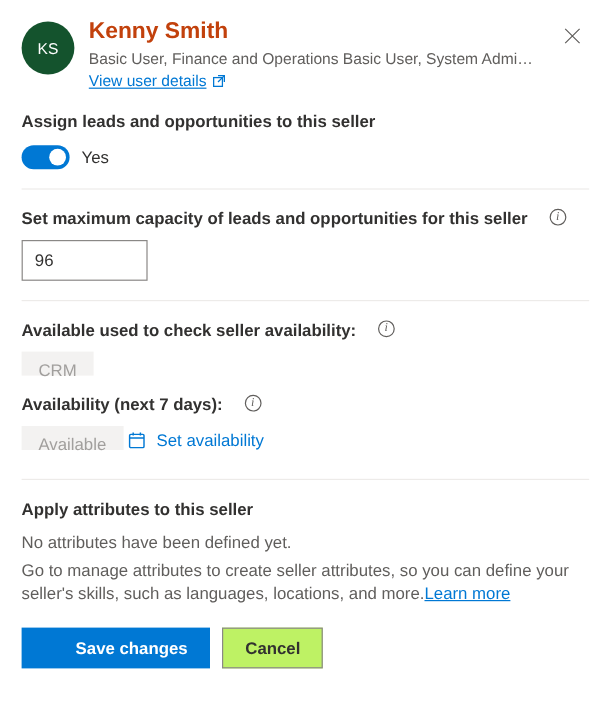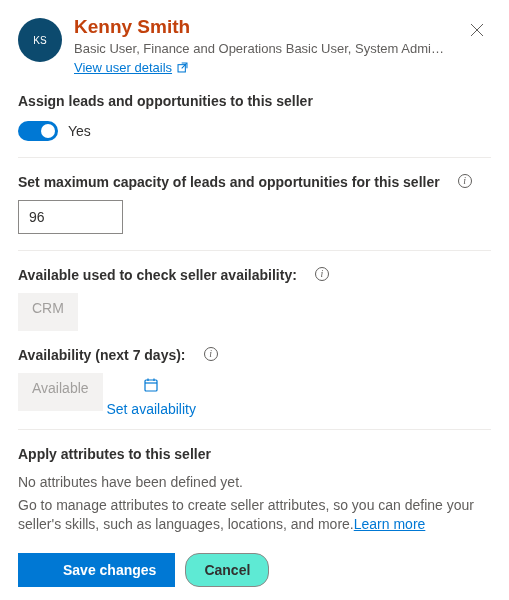--- a/index.html
+++ b/index.html
@@ -18,26 +18,26 @@
     .header {
       display: flex;
       align-items: flex-start;
       gap: 12px;
       margin-bottom: 18px;
     }
     .avatar {
       width: 44px;
       height: 44px;
       border-radius: 50%;
-      background: #0c4a6e;
+      background: #14532d;
       color: #fff;
       display: flex;
       align-items: center;
       justify-content: center;
-      font-size: 10px;
+      font-size: 13px;
       font-weight: 400;
       flex-shrink: 0;
       margin-top: 2px;
     }
     .header-text {
       flex: 1;
       min-width: 0;
     }
     .user-name {
       font-size: 19px;
@@ -145,37 +145,36 @@
     .capacity-section {
       margin-bottom: 16px;
     }
     .field-label {
       font-size: 14px;
       font-weight: 600;
       color: #323130;
     }
     .readonly-box {
       display: inline-block;
-      height: 38px;
+      height: 20px;
       line-height: 30px;
       padding: 0 14px;
       background: #f3f2f1;
       color: #a19f9d;
       font-size: 14px;
       margin-bottom: 16px;
     }
     .set-availability {
       display: inline-flex;
       align-items: center;
       gap: 8px;
       color: #0078d4;
       font-size: 14px;
       cursor: pointer;
-      margin-bottom: 12px;
-      flex-direction: column;
+      margin-bottom: 24px;
     }
     .cal-icon {
       width: 16px;
       height: 16px;
       display: inline-block;
     }
     .attr-desc {
       font-size: 14px;
       color: #605e5c;
       margin-bottom: 6px;
@@ -203,24 +202,23 @@
       font-family: inherit;
       border: 1px solid transparent;
       cursor: pointer;
     }
     .btn-primary {
       background: #0078d4;
       color: #fff;
       padding-left: 44px;
     }
     .btn-secondary {
-      background: #5eead4;
+      background: #bef264;
       color: #323130;
       border-color: #8a8886;
-      border-radius: 14px;
     }
     .ext-icon {
       width: 13px;
       height: 13px;
     }
   </style>
 </head>
 <body>
 
 

